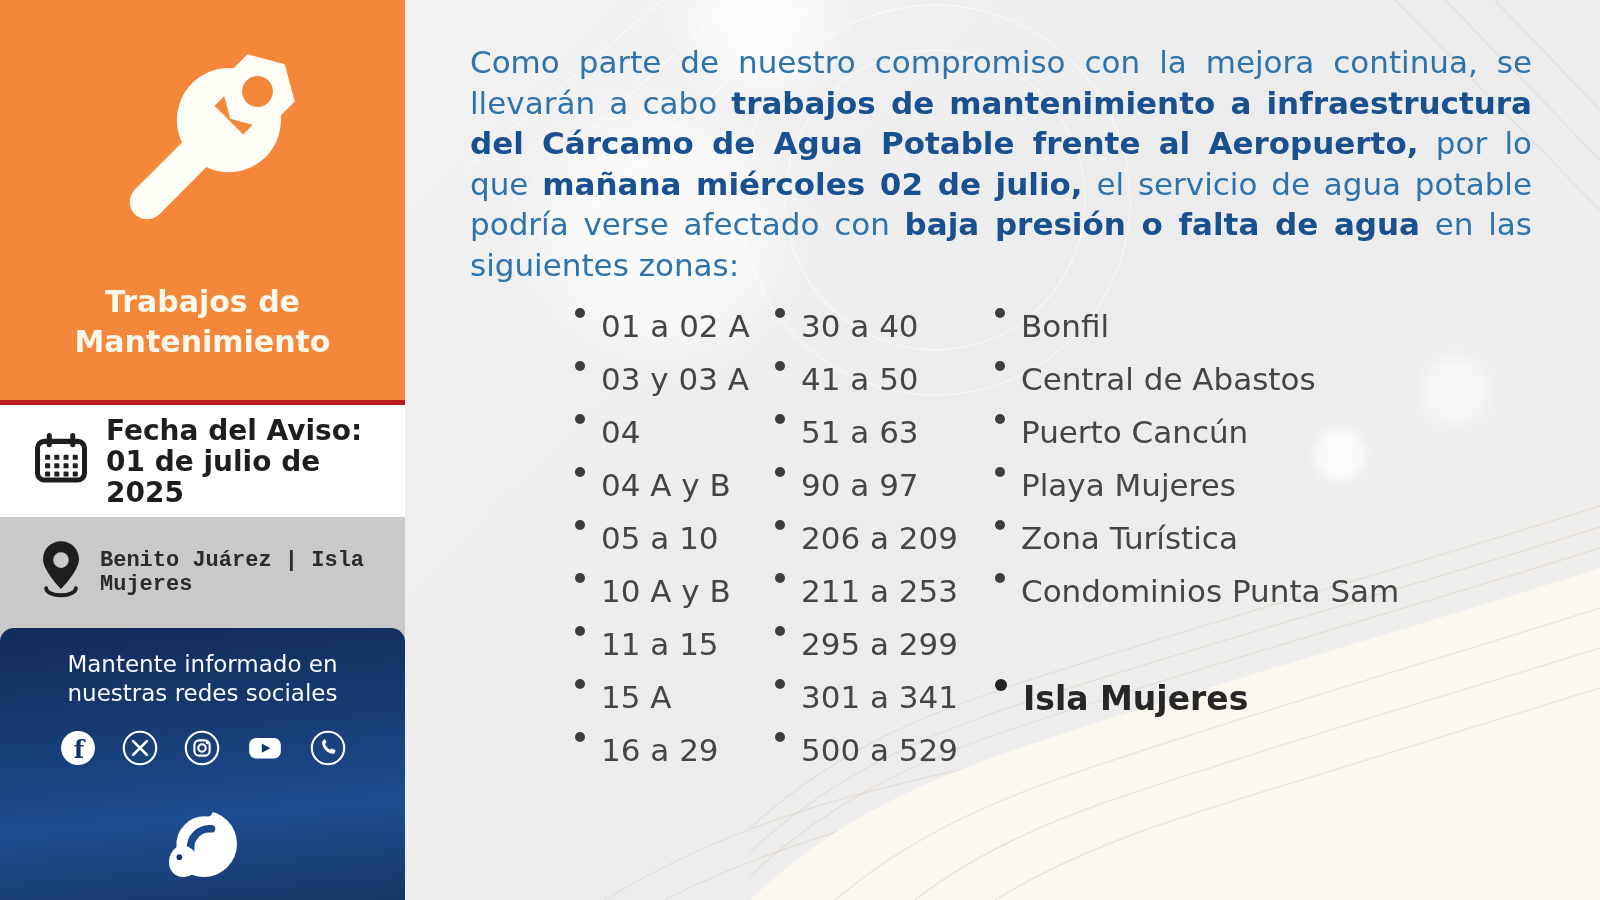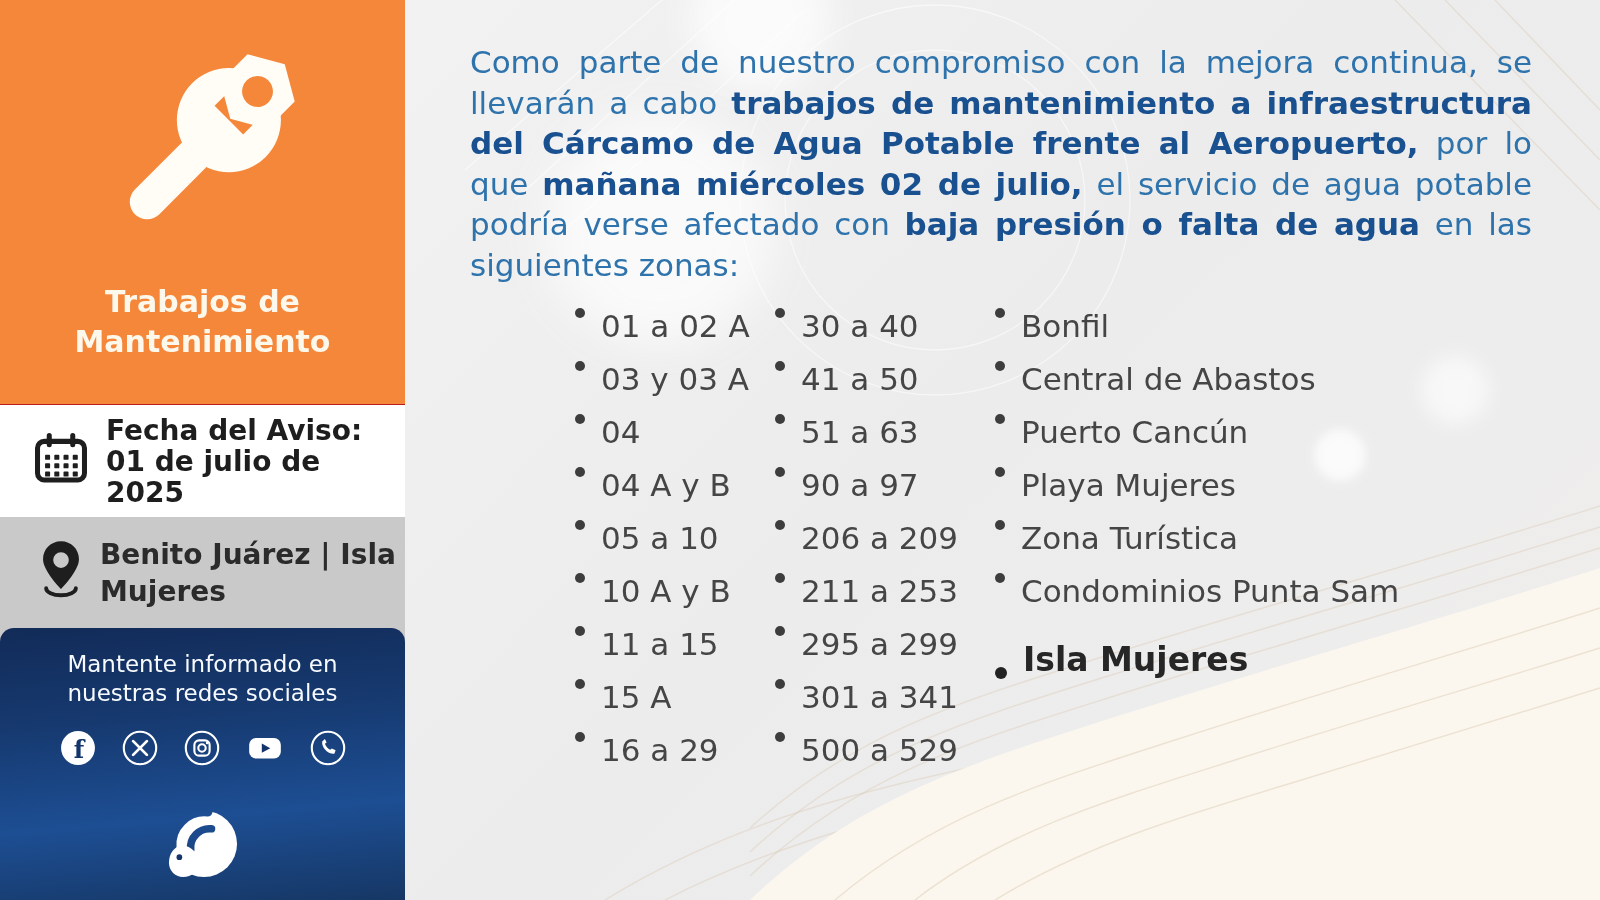--- a/index.html
+++ b/index.html
@@ -3,32 +3,32 @@
 <meta charset="utf-8">
 <style>
   * { margin:0; padding:0; box-sizing:border-box; }
   html,body { width:1600px; height:900px; overflow:hidden; background:#fff;
               font-family:"DejaVu Sans", "Liberation Sans", sans-serif; }
   .canvas { position:relative; width:1600px; height:900px; display:flex; }
 
   
   .sidebar { position:relative; width:405px; height:900px; display:flex; flex-direction:column;
              background:#C9C9C9; flex:none; }
-  .panel-orange { height:405px; background:#F5873B; border-bottom:1px solid #b91c1c;
+  .panel-orange { height:405px; background:#F5873B; border-bottom:5px solid #b91c1c;
                   display:flex; flex-direction:column; align-items:center; flex:none; }
   .wrench-wrap { margin-top:40px; }
   .panel-title { margin-top:26px; text-align:center; color:#FDF8EC; font-weight:bold;
                  font-size:30px; line-height:40px; }
   .panel-white { height:112px; background:#FFFFFF; display:flex; align-items:center; flex:none; }
   .panel-white .icon { margin-left:34px; flex:none; }
   .date-text { margin-left:18px; color:#1E1E1E; font-weight:bold; font-size:28px; line-height:31px; }
   .panel-gray { height:111px; background:#C9C9C9; display:flex; align-items:center; flex:none; }
   .panel-gray .icon { margin-left:36px; flex:none; }
   .loc-text { margin-left:14px; color:#2B2B2B; font-weight:bold; }
-  .loc-line1 { font-size:28px; line-height:37px; }
+  .loc-line1 { font-size:22px; line-height:24px;font-family:Liberation Mono, monospace; }
   .loc-line2 { font-size:31px; line-height:34px; }
   .panel-blue { flex:1; border-radius:14px 14px 0 0;
       background:linear-gradient(175deg,#122B58 0%,#16396F 30%,#1D4E93 62%,#143159 100%);
       display:flex; flex-direction:column; align-items:center; padding-top:22px; }
   .social-heading { text-align:center; color:#F7FAFF; font-weight:normal; font-size:23px; line-height:29px; }
   .social-row { margin-top:22px; display:flex; gap:26px; align-items:center; }
   .brand { margin-top:30px; display:flex; flex-direction:column; align-items:center; }
   .brand-word { margin-top:6px; color:#FFFFFF; font-weight:bold; font-size:26px; letter-spacing:4px; }
 
   
@@ -46,21 +46,21 @@
   .paragraph .seg { color:#2E73AC; }
   .paragraph .seg.bold { color:#19508F; font-weight:bold; }
 
   .zones { position:absolute; left:170px; top:308px; display:flex; }
   .zones ul { list-style:none; }
   .zcol1 { width:200px; }
   .zcol2 { width:220px; }
   .zones li { display:flex; height:53px; }
   .dot { width:10px; height:10px; border-radius:50%; background:#3D3D3D; margin-right:16px; flex:none; }
   .zlabel { font-size:31px; color:#454545; white-space:nowrap; }
-  .zone-highlight { display:flex; align-items:flex-end; height:53px; }
+  .zone-highlight { display:flex; align-items:flex-start; height:53px; margin-top:53px; }
   .zone-highlight .dot { width:12px; height:12px; background:#222; }
   .zone-highlight .zlabel { font-weight:bold; font-size:33px; color:#262626; }
 </style>
 </head>
 <body>
 
 <div class="canvas">
 
   <aside class="sidebar">
 

